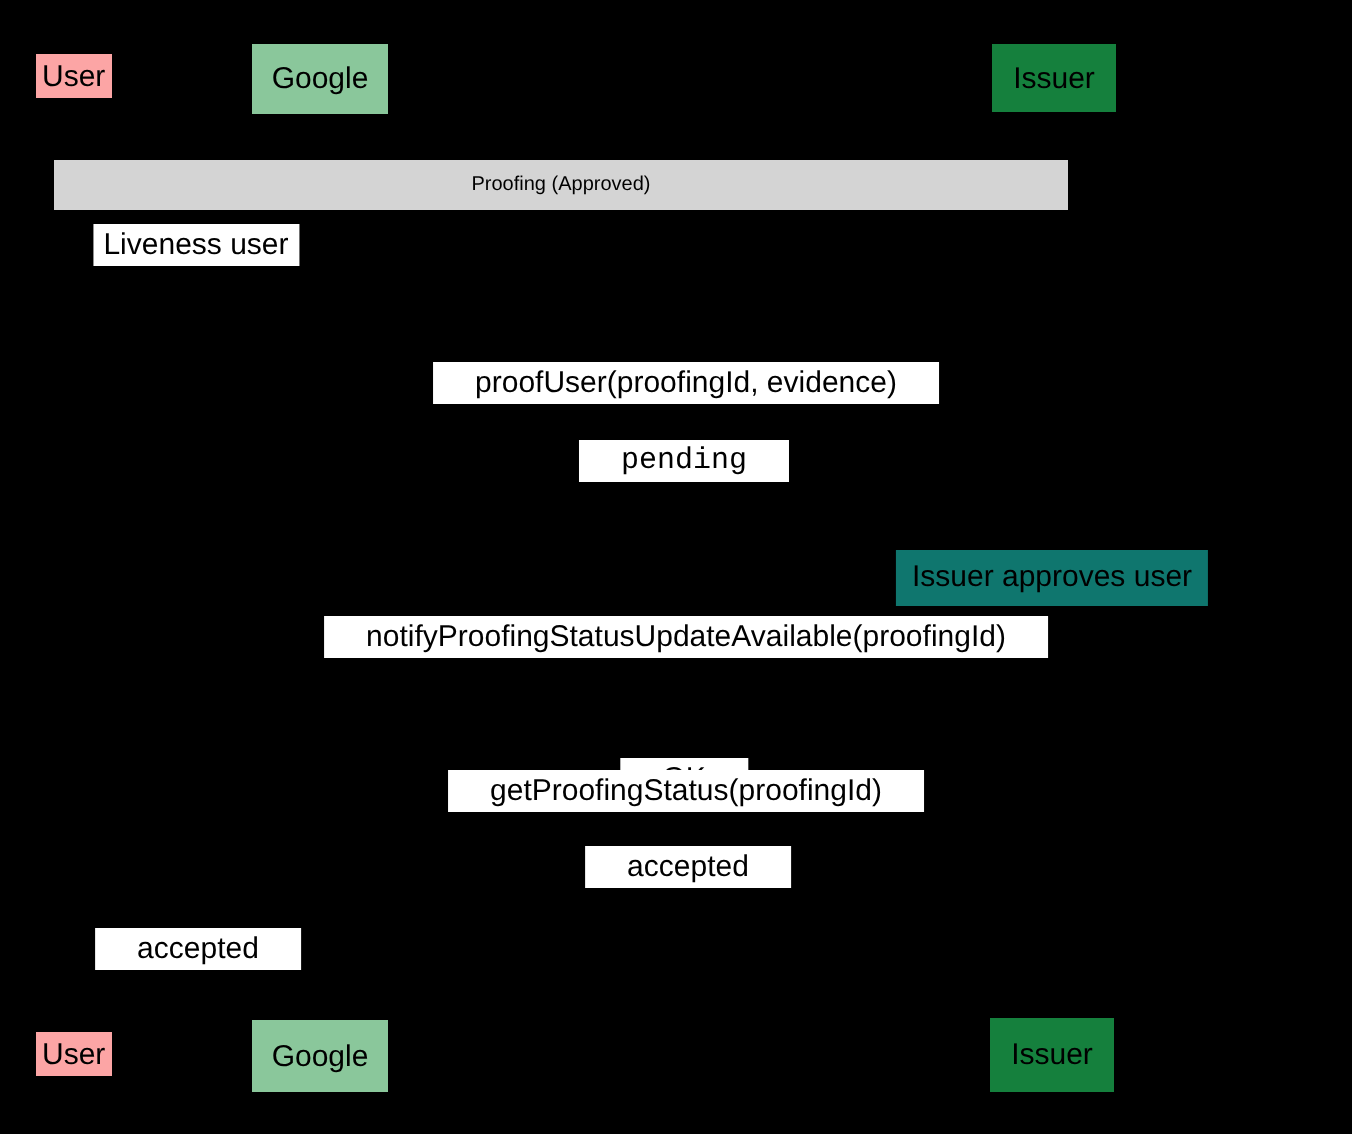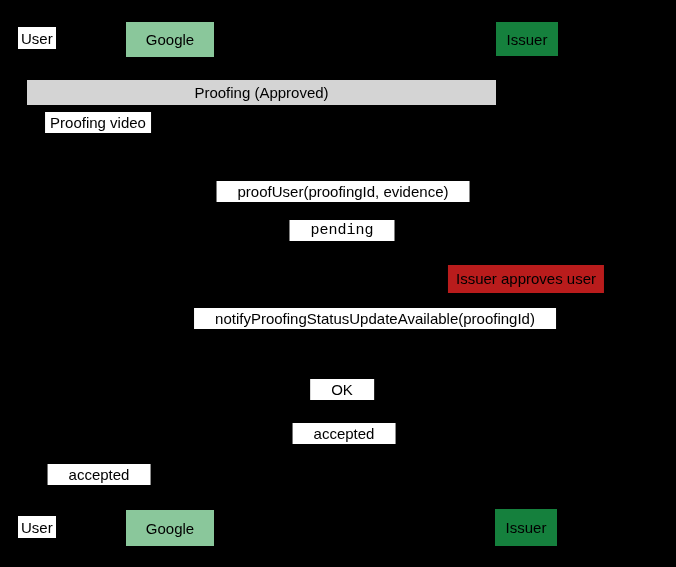--- a/index.html
+++ b/index.html
@@ -13,91 +13,93 @@
   .canvas { position: absolute; left: 0; top: 0; width: 676px; height: 567px; }
 
   
   .actor {
     position: absolute;
     display: flex; align-items: center; justify-content: center;
     color: #000; font-size: 15px;
     box-sizing: border-box;
     white-space: nowrap;
   }
-  .actor-user   { background: #ffffff; height: 22px; padding: 0 3px; }
-  .actor-google { background: #8ac79b; width: 88px; height: 35px; }
+  .actor-user   { background: #fca5a5; height: 22px; padding: 0 3px; }
+  .actor-google { background: #8ac79b; width: 68px; height: 35px; }
   .actor-issuer { background: #15803d; width: 62px; height: 35px; }
 
   .a-user-top    { left: 18px;  top: 27px; }
   .a-google-top  { left: 126px; top: 22px; }
   .a-issuer-top  { left: 496px; top: 22px; height: 34px; }
   .a-user-bot    { left: 18px;  top: 516px; }
   .a-google-bot  { left: 126px; top: 510px; height: 36px; }
   .a-issuer-bot  { left: 495px; top: 509px; height: 37px; }
 
   
   .frame-bar {
     position: absolute;
-    left: 27px; top: 80px; width: 469px; height: 25px;
+    left: 27px; top: 80px; width: 507px; height: 25px;
     background: #d4d4d4;
-    color: #000; font-size: 15px; line-height: 25px;
+    color: #000; font-size: 10px; line-height: 25px;
     text-align: center;
   }
 
   
   .msg {
     position: absolute;
     transform: translateX(-50%);
     background: #ffffff; color: #000;
     font-size: 15px; line-height: 19px;
     padding: 1px 21px;
     white-space: nowrap;
   }
   .m-liveness   { left: 98px;  top: 112px; text-align: center; padding: 1px 5px; }
   .m-proofuser  { left: 343px; top: 181px; }
   .m-pending    { left: 342px; top: 220px; font-family: Liberation Mono, monospace; }
-  .m-notify     { left: 343px; top: 308px; margin-left: 32px; }
+  .m-notify     { left: 343px; top: 308px; }
   .m-ok         { left: 342px; top: 347px; margin-top: 32px; }
   .m-getstatus  { left: 343px; top: 385px; }
   .m-accepted   { left: 344px; top: 423px; }
   .m-accepted2  { left: 99px;  top: 464px; }
 
   
   .note {
     position: absolute;
     transform: translateX(-50%);
-    background: #b91c1c; color: #000;
+    background: #0f766e; color: #000;
     font-size: 15px; line-height: 20px;
     padding: 4px 8px;
     white-space: nowrap;
+    margin-top: 10px;
   }
   .n-issuer-approval { left: 526px; top: 265px; }
 </style>
 </head>
 <body>
 
 <div class="canvas">
 
   <div class="actor actor-user a-user-top">User</div>
   <div class="actor actor-google a-google-top">Google</div>
   <div class="actor actor-issuer a-issuer-top">Issuer</div>
 
   <div class="frame-bar">Proofing (Approved)</div>
 
   <div class="msg m-liveness">
-    <div>Proofing video</div>
+    <div>Liveness user</div>
   </div>
 
   <div class="msg m-proofuser">proofUser(proofingId, evidence)</div>
   <div class="msg m-pending">pending</div>
 
   <div class="note n-issuer-approval">Issuer approves user</div>
 
   <div class="msg m-notify">notifyProofingStatusUpdateAvailable(proofingId)</div>
   <div class="msg m-ok">OK</div>
+  <div class="msg m-getstatus">getProofingStatus(proofingId)</div>
   <div class="msg m-accepted">accepted</div>
   <div class="msg m-accepted2">accepted</div>
 
   <div class="actor actor-user a-user-bot">User</div>
   <div class="actor actor-google a-google-bot">Google</div>
   <div class="actor actor-issuer a-issuer-bot">Issuer</div>
 
 </div>
 
 </body></html>

